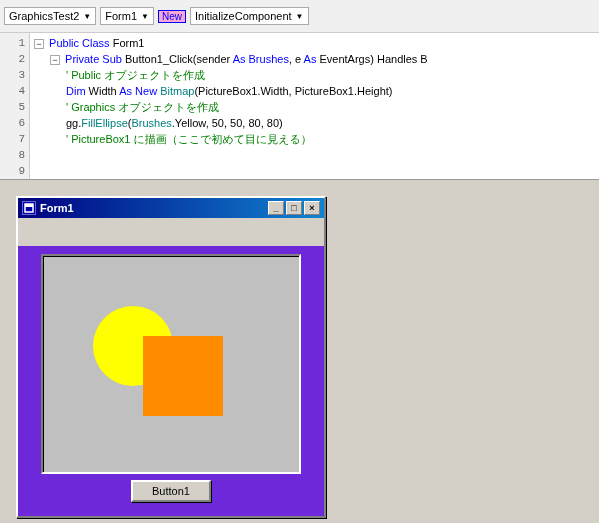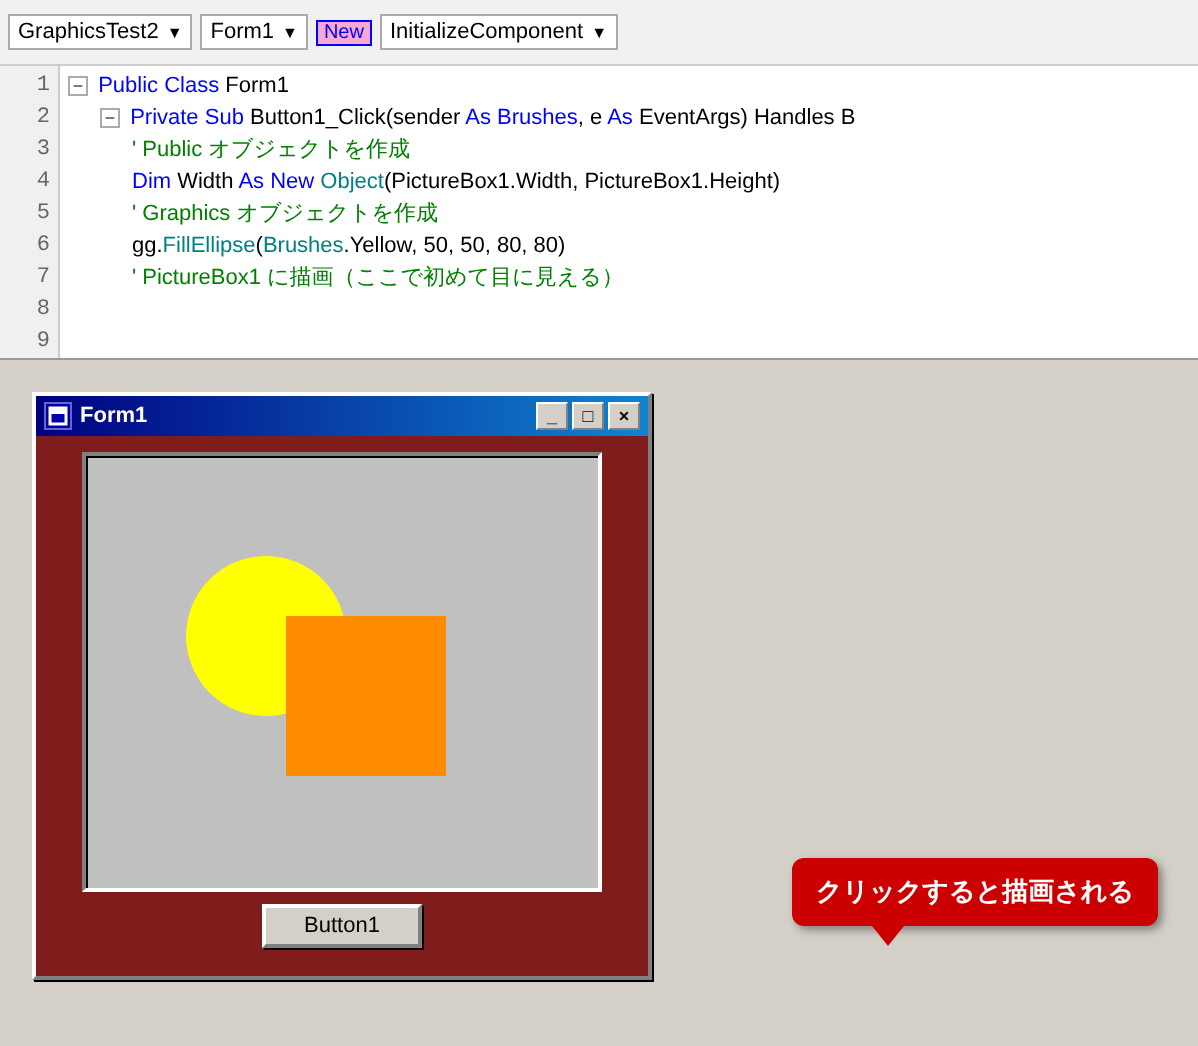--- a/index.html
+++ b/index.html
@@ -181,23 +181,24 @@
       align-items: center;
       justify-content: center;
       font-size: 9px;
       cursor: pointer;
       color: #000;
       font-family: Arial, sans-serif;
     }
 
     .form-body {
       padding: 8px;
-      background: #7f1d1d;
+      background: #6d28d9;
       height: 270px;
       position: relative;
+      margin-top: 28px;
     }
 
     
     .picturebox {
       width: 260px;
       height: 220px;
       background: #c0c0c0;
       border: 2px solid #808080;
       border-right-color: #ffffff;
       border-bottom-color: #ffffff;
@@ -326,21 +327,21 @@
       <div class="code-line indent1">
         <span class="collapse-icon">−</span>
         <span class="kw-blue">Private </span><span class="kw-blue">Sub </span><span>Button1_Click(sender </span><span class="kw-blue">As </span><span class="kw-blue">Brushes</span><span>, e </span><span class="kw-blue">As </span><span>EventArgs) Handles B</span>
       </div>
 
       <div class="code-line indent2">
         <span class="kw-comment">' Public オブジェクトを作成</span>
       </div>
 
       <div class="code-line indent2">
-        <span class="kw-blue">Dim </span><span>Width </span><span class="kw-blue">As New </span><span class="kw-teal">Object</span><span>(PictureBox1.Width, PictureBox1.Height)</span>
+        <span class="kw-blue">Dim </span><span>Width </span><span class="kw-blue">As New </span><span class="kw-teal">Bitmap</span><span>(PictureBox1.Width, PictureBox1.Height)</span>
       </div>
 
       <div class="code-line indent2">
         <span class="kw-comment">' Graphics オブジェクトを作成</span>
       </div>
 
 
 
       <div class="code-line indent2">
         <span>gg.</span><span class="kw-teal">FillEllipse</span><span>(</span><span class="kw-teal">Brushes</span><span>.Yellow, 50, 50, 80, 80)</span>
@@ -381,16 +382,13 @@
 
         <div class="shape-ellipse"></div>
 
         <div class="shape-rect"></div>
       </div>
 
       <button class="win-button">Button1</button>
     </div>
   </div>
 
-  <div class="tooltip-balloon">
-    <span>クリックすると描画される</span>
-  </div>
 </div>
 
 </body></html>

